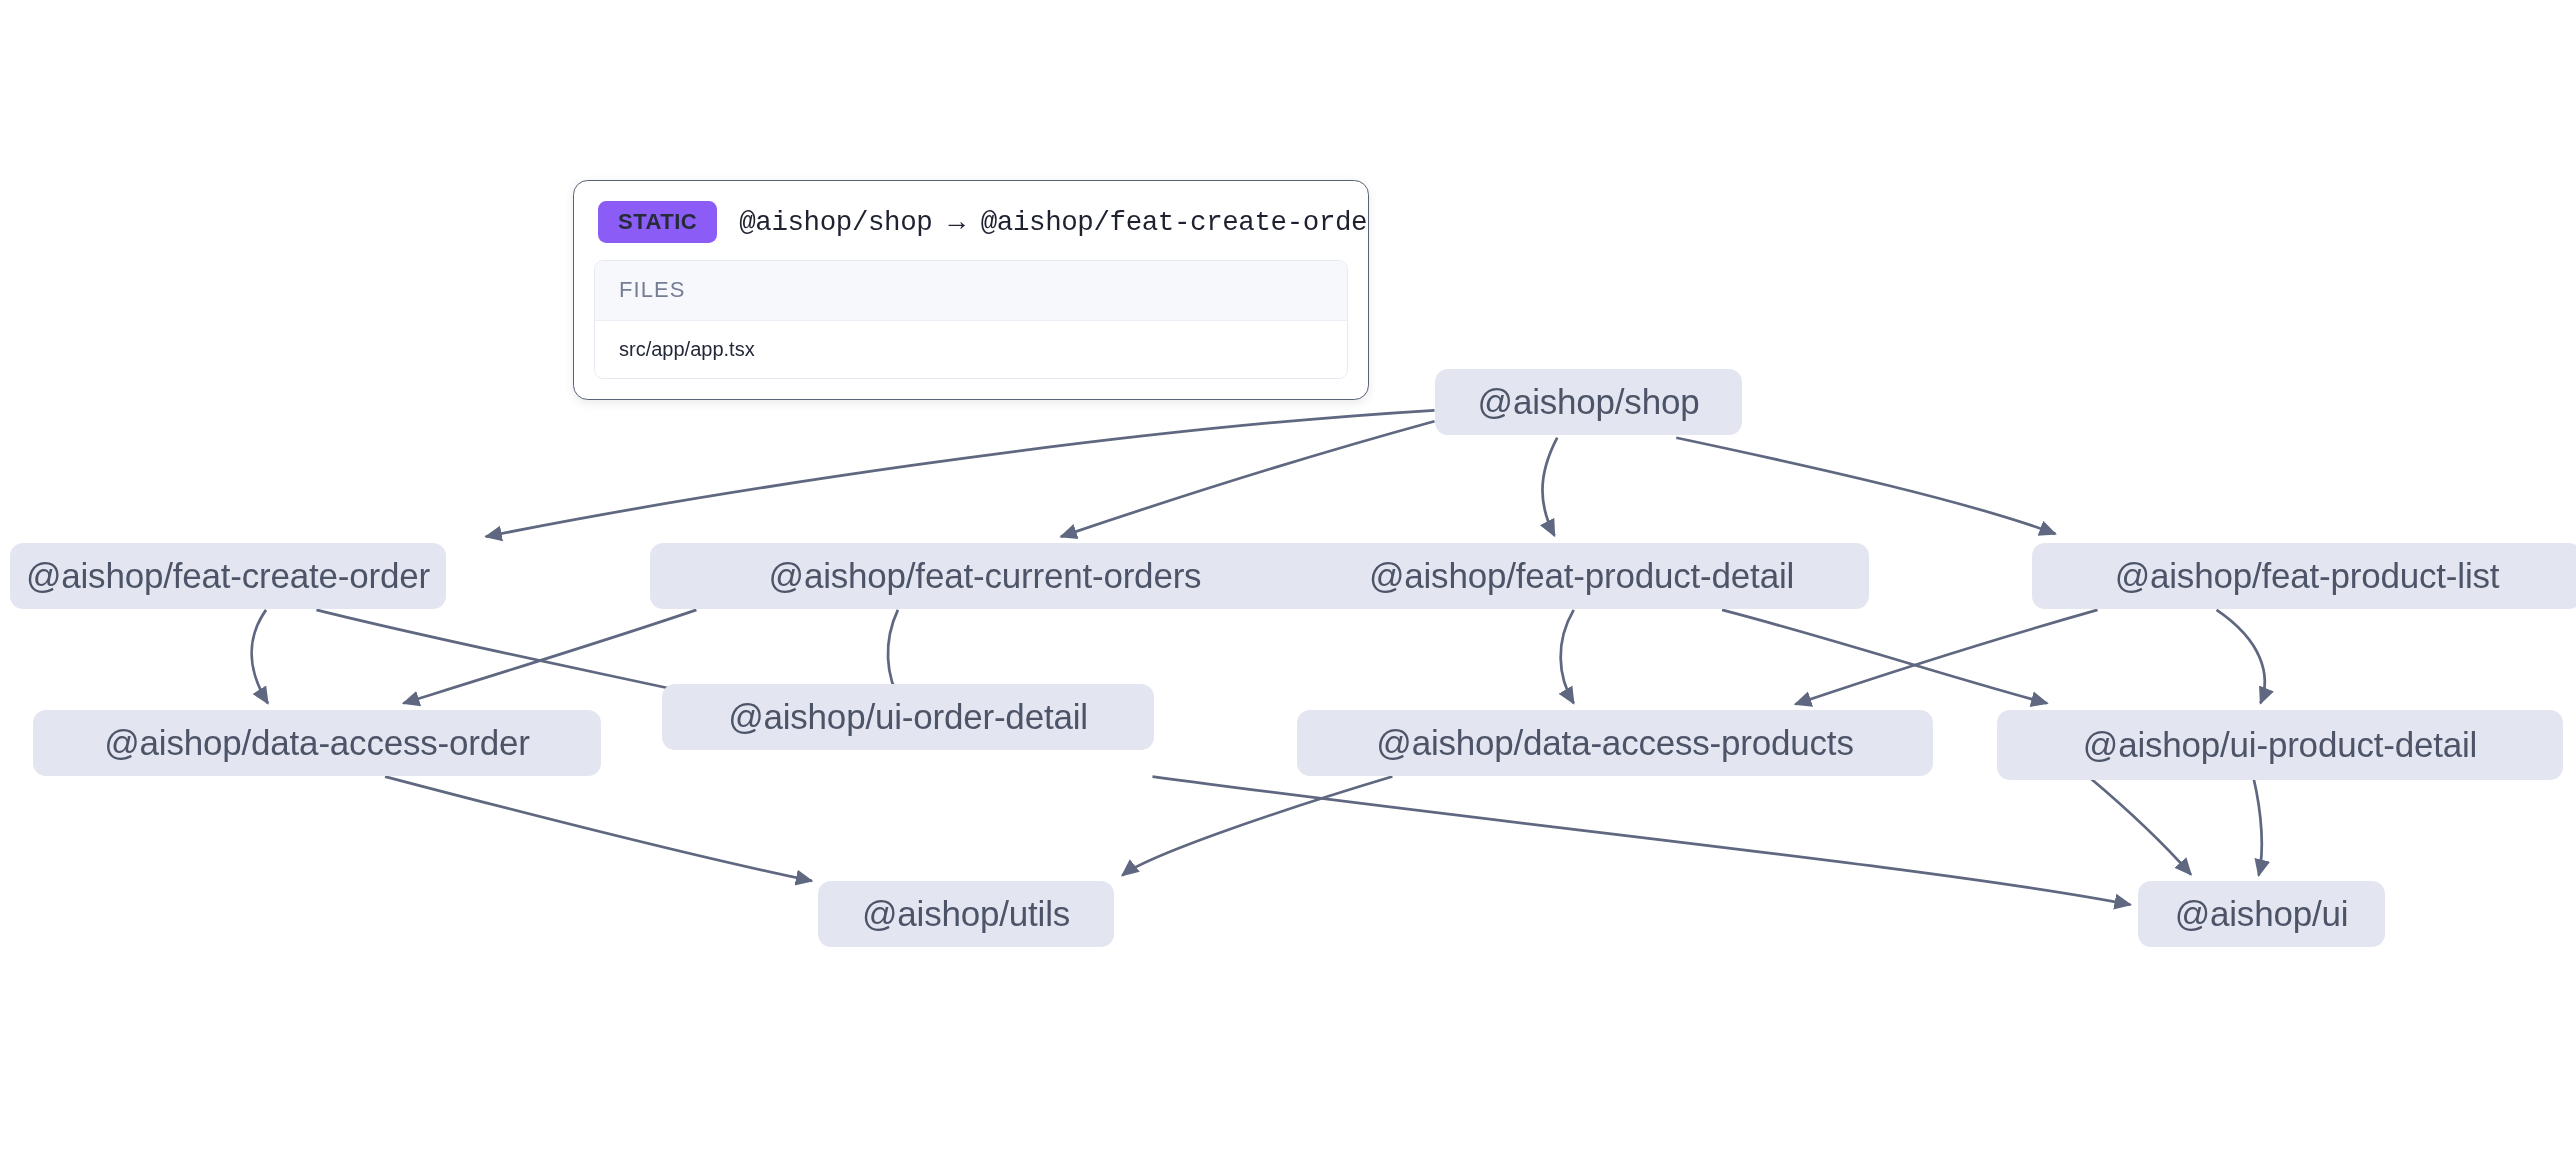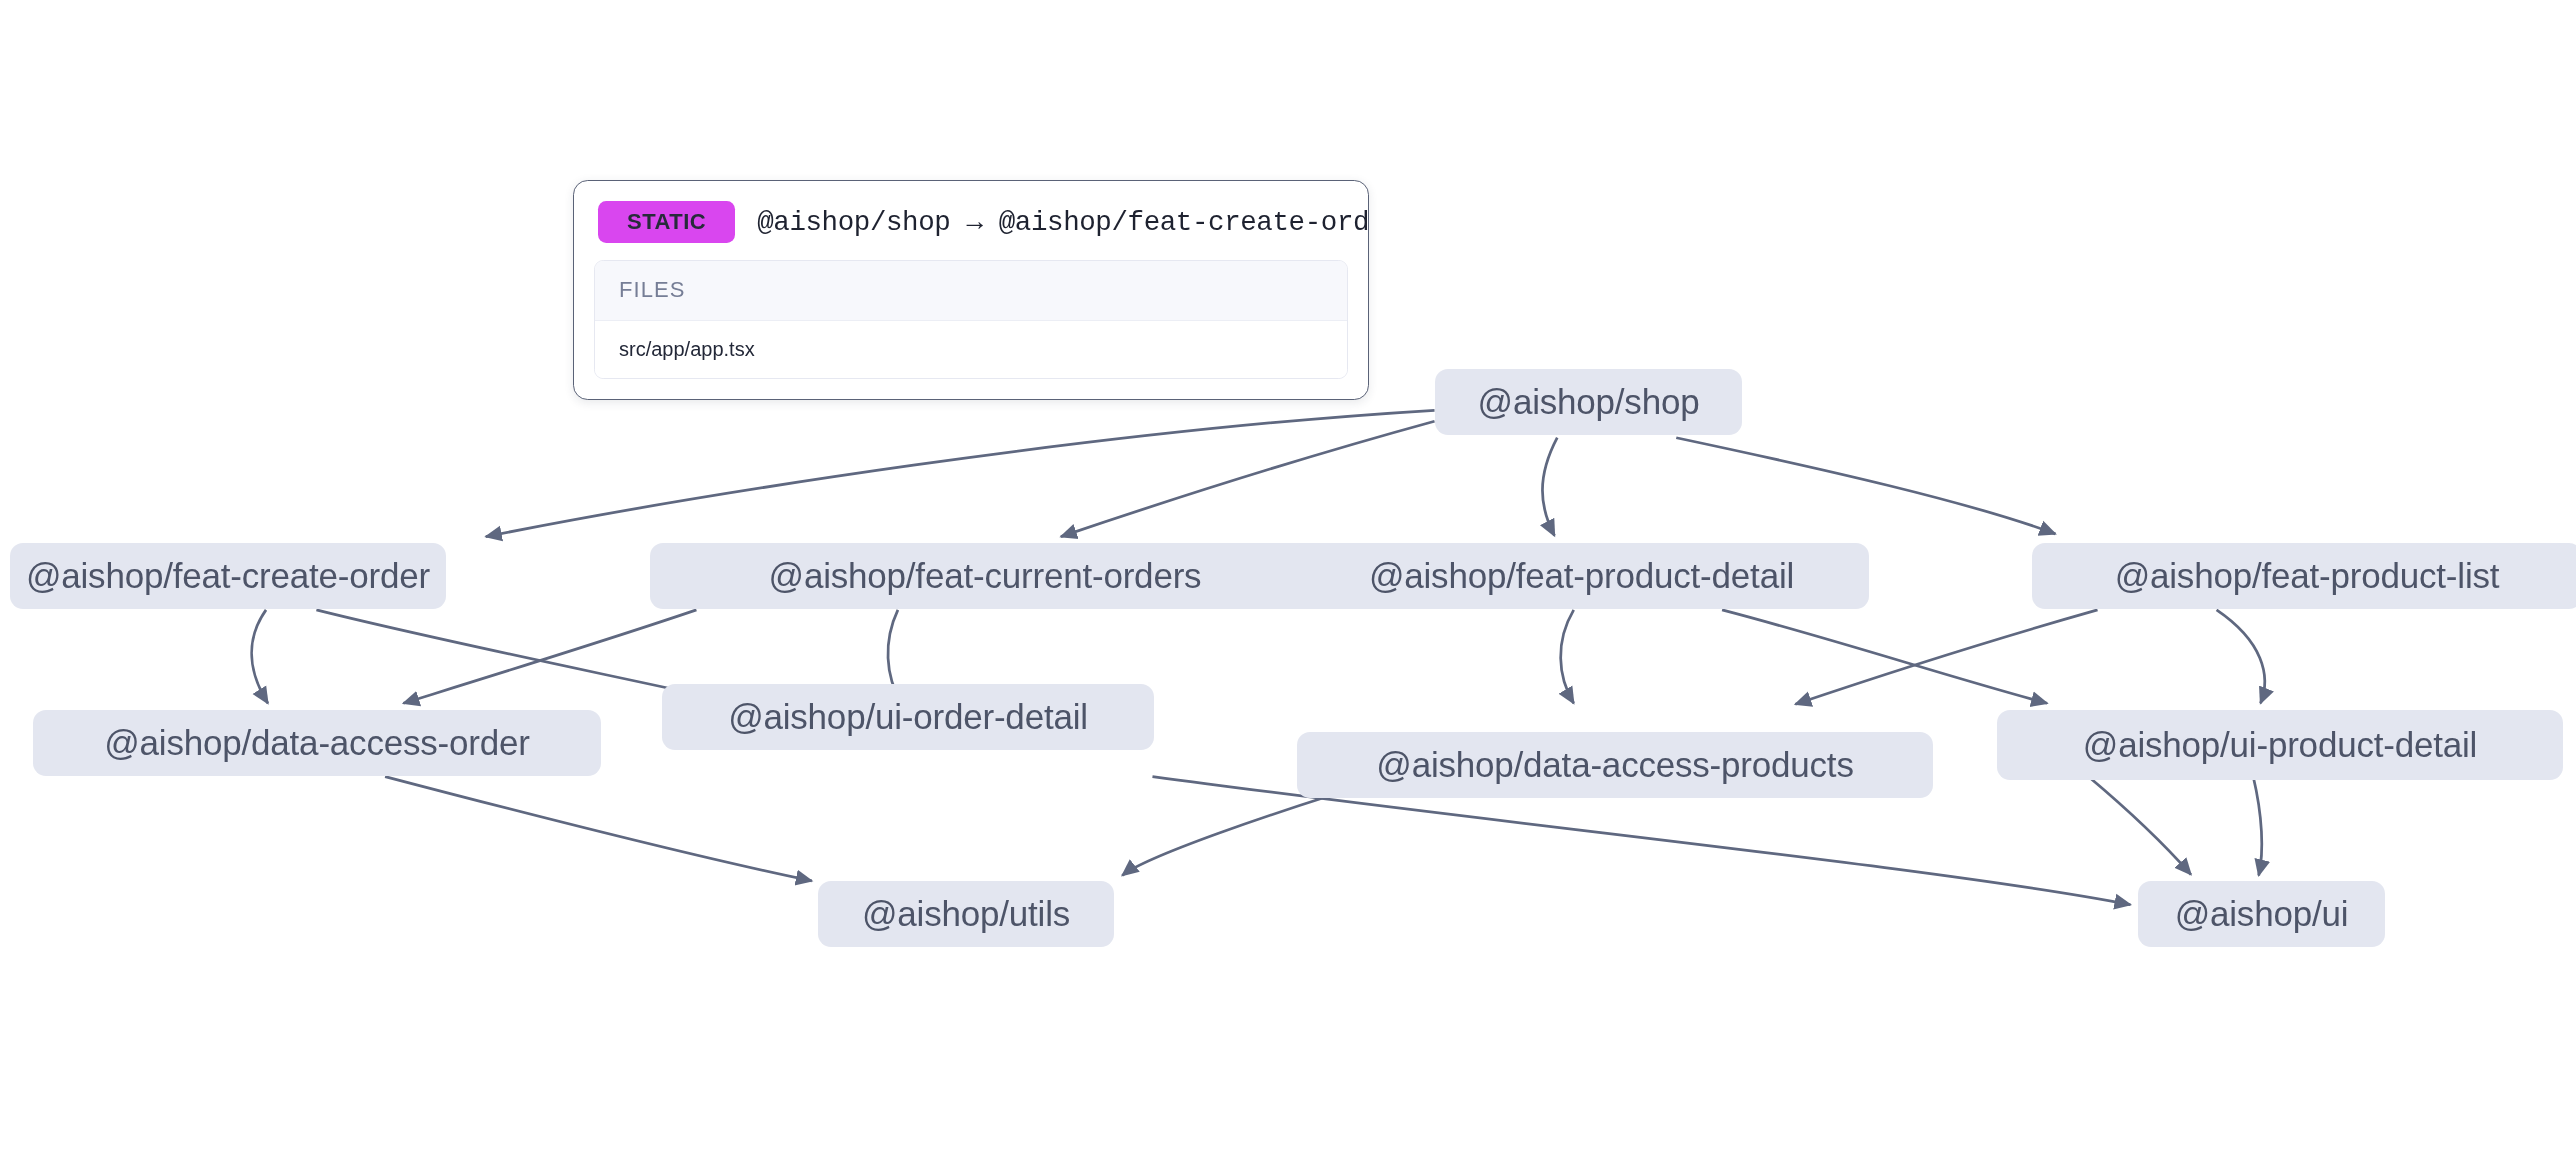--- a/index.html
+++ b/index.html
@@ -60,27 +60,27 @@
     z-index: 40;
     overflow: hidden;
   }
   #tooltip-header {
     display: flex;
     align-items: center;
     gap: 22px;
     padding: 20px 24px 16.5px 24px;
   }
   #tooltip-badge {
-    background: #d946ef;
+    background: #8b5cf6;
     color: #262b3a;
     font-size: 22px;
     font-weight: bold;
     letter-spacing: 0.5px;
     border-radius: 8.2px;
-    padding: 10px 29px;
+    padding: 10px 20px;
     font-family: "Liberation Sans", sans-serif;
     line-height: 1;
   }
   #tooltip-title {
     font-family: "Liberation Mono", monospace;
     font-size: 27.5px;
     color: #1e2230;
     letter-spacing: -0.4px;
     white-space: nowrap;
   }
@@ -141,21 +141,21 @@
   </svg>
 
   <div id="nodes-group">
       <div class="graph-node" style="left: 1435px; top: 369px; width: 307px; height: 66px;">@aishop/shop</div>
       <div class="graph-node" style="left: 10px; top: 543px; width: 436px; height: 66px;">@aishop/feat-create-order</div>
       <div class="graph-node" style="left: 650px; top: 543px; width: 670px; height: 66px;">@aishop/feat-current-orders</div>
       <div class="graph-node" style="left: 1294px; top: 543px; width: 575px; height: 66px;">@aishop/feat-product-detail</div>
       <div class="graph-node" style="left: 2032px; top: 543px; width: 550px; height: 66px;">@aishop/feat-product-list</div>
       <div class="graph-node" style="left: 33px; top: 710px; width: 568px; height: 66px;">@aishop/data-access-order</div>
       <div class="graph-node" style="left: 662px; top: 684px; width: 492px; height: 66px;">@aishop/ui-order-detail</div>
-      <div class="graph-node" style="left: 1297px; top: 732px; width: 636px; height: 66px;">@aishop/data-access-products</div>
+      <div class="graph-node" style="left: 1297px; top: 710px; width: 636px; height: 66px;">@aishop/data-access-products</div>
       <div class="graph-node" style="left: 1997px; top: 710px; width: 566px; height: 70px;">@aishop/ui-product-detail</div>
       <div class="graph-node" style="left: 818px; top: 881px; width: 296px; height: 66px;">@aishop/utils</div>
       <div class="graph-node" style="left: 2138px; top: 881px; width: 247px; height: 66px;">@aishop/ui</div>
     </div>
 
   <div id="edge-tooltip" style="left:573px; top:180px; width:796px;">
     <div id="tooltip-header">
       <span id="tooltip-badge">STATIC</span>
       <span id="tooltip-title">@aishop/shop → @aishop/feat-create-order</span>
     </div>

